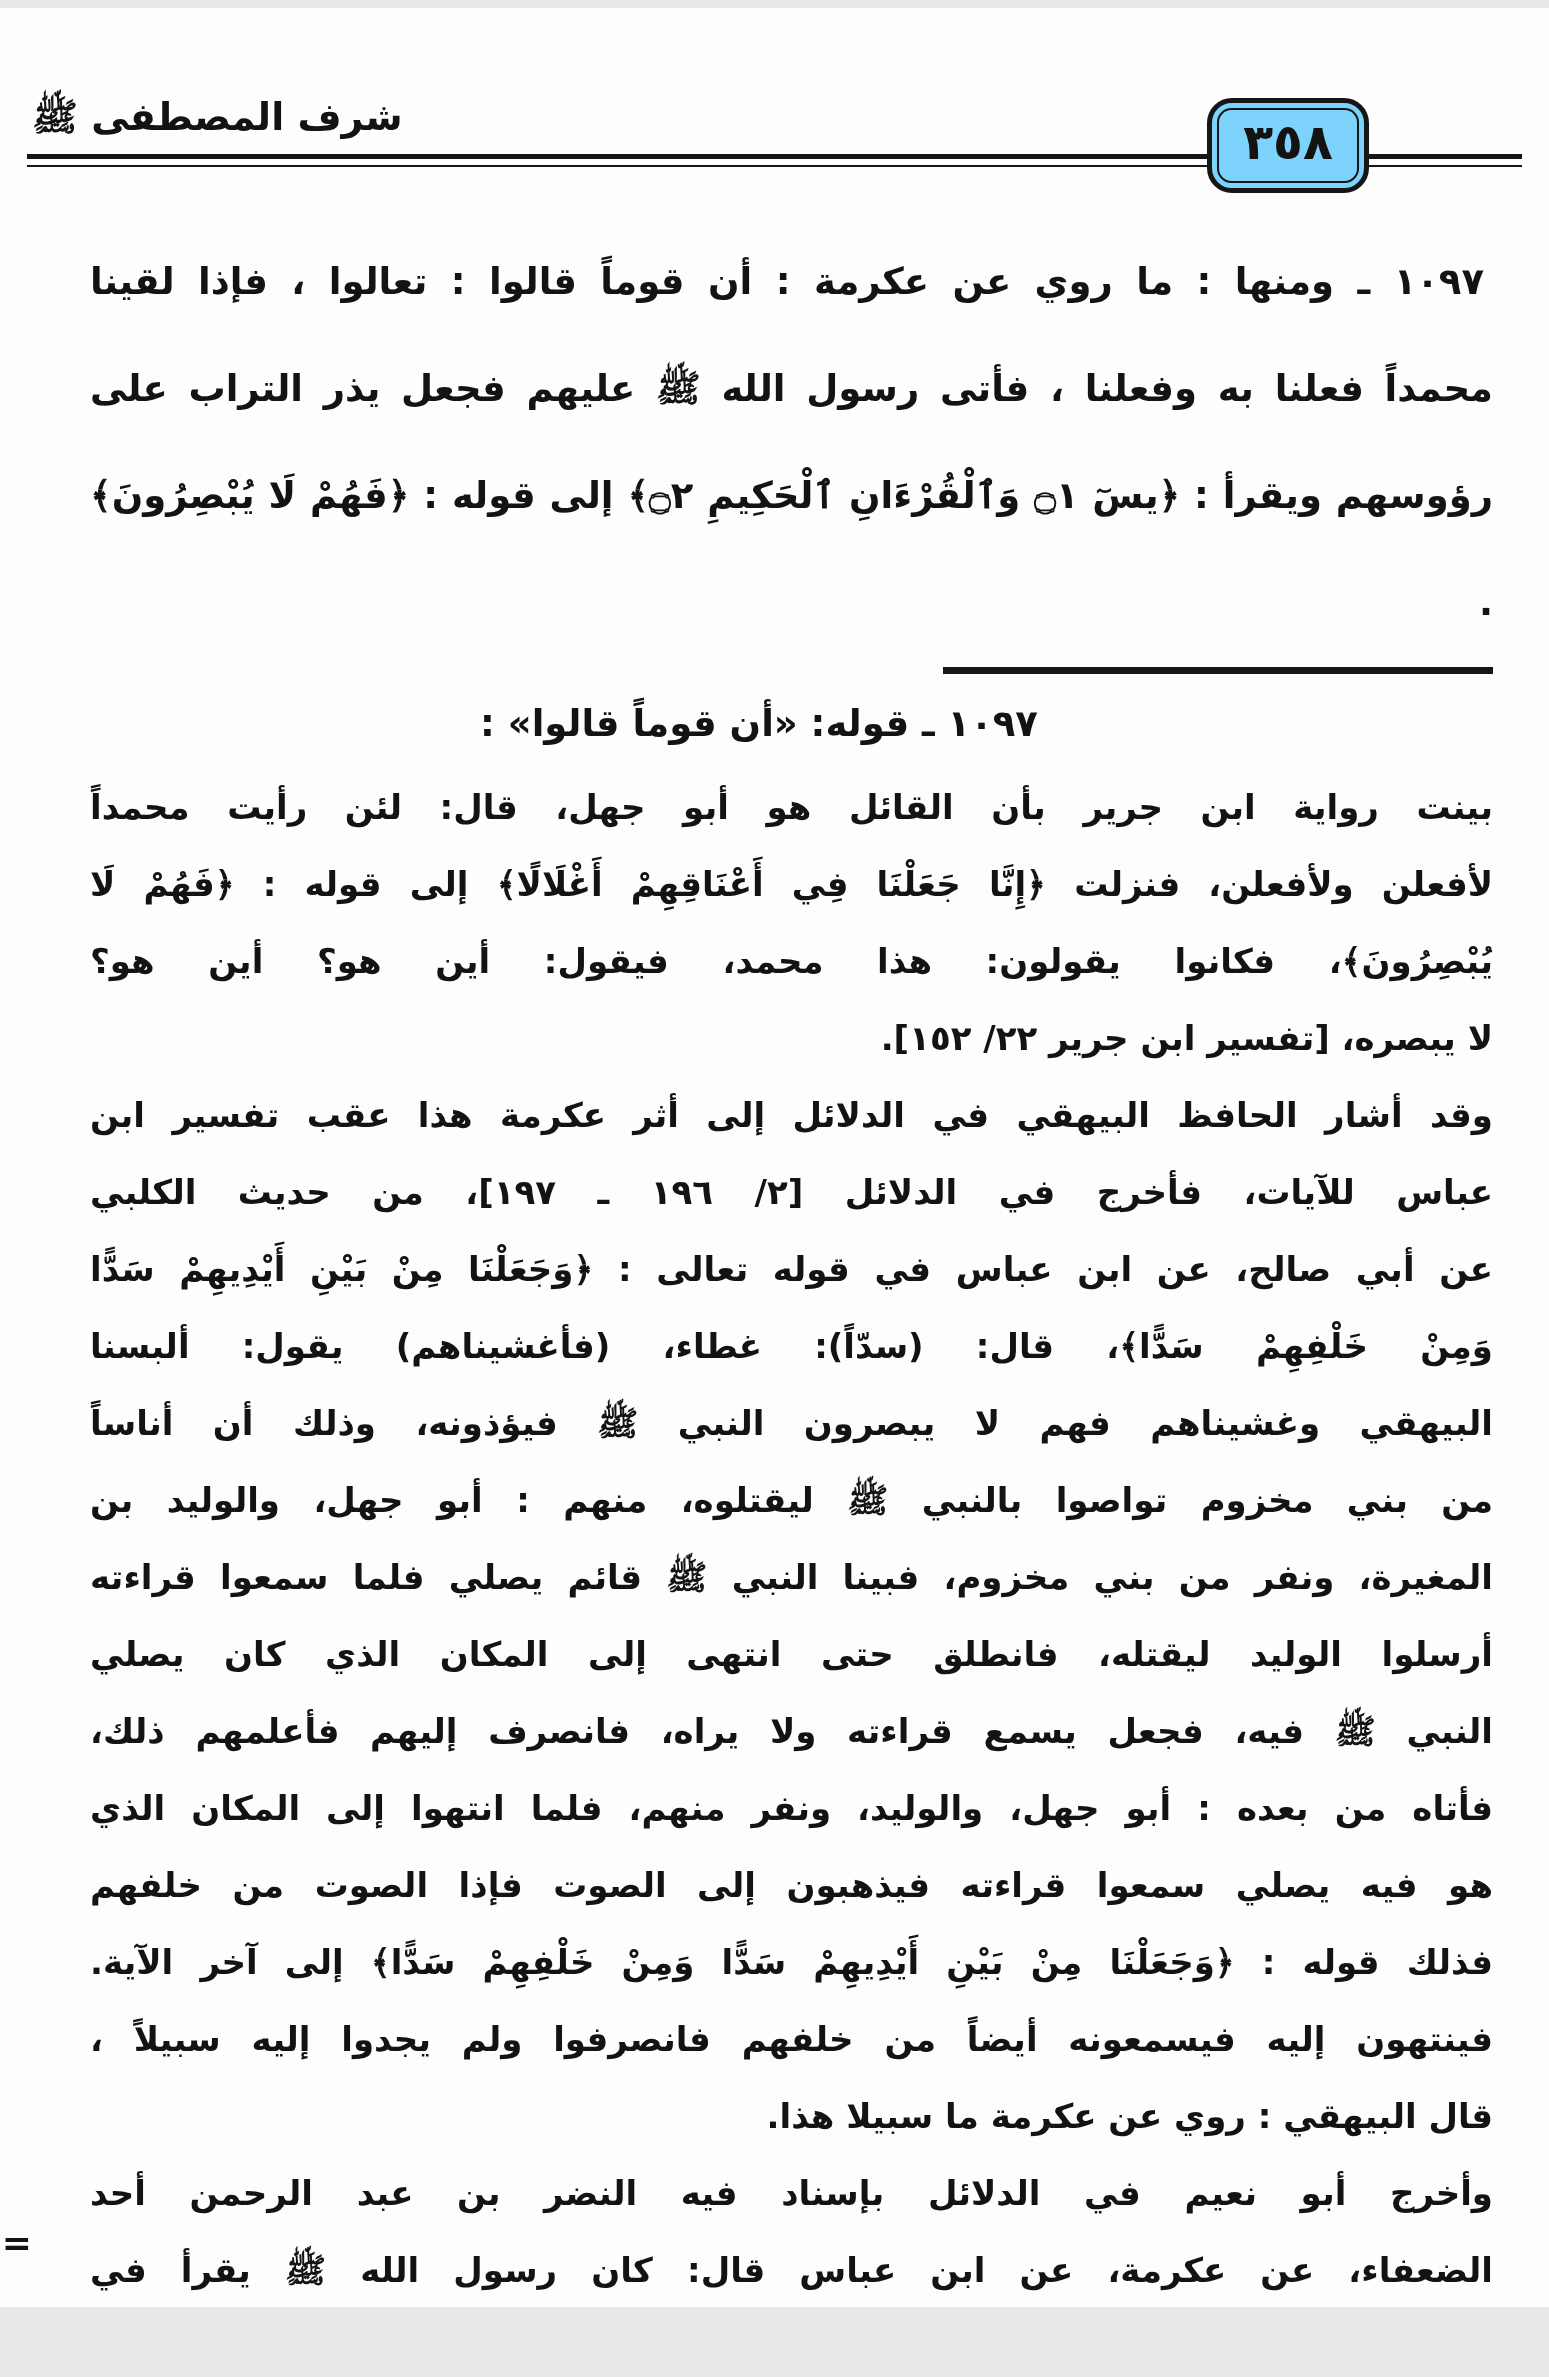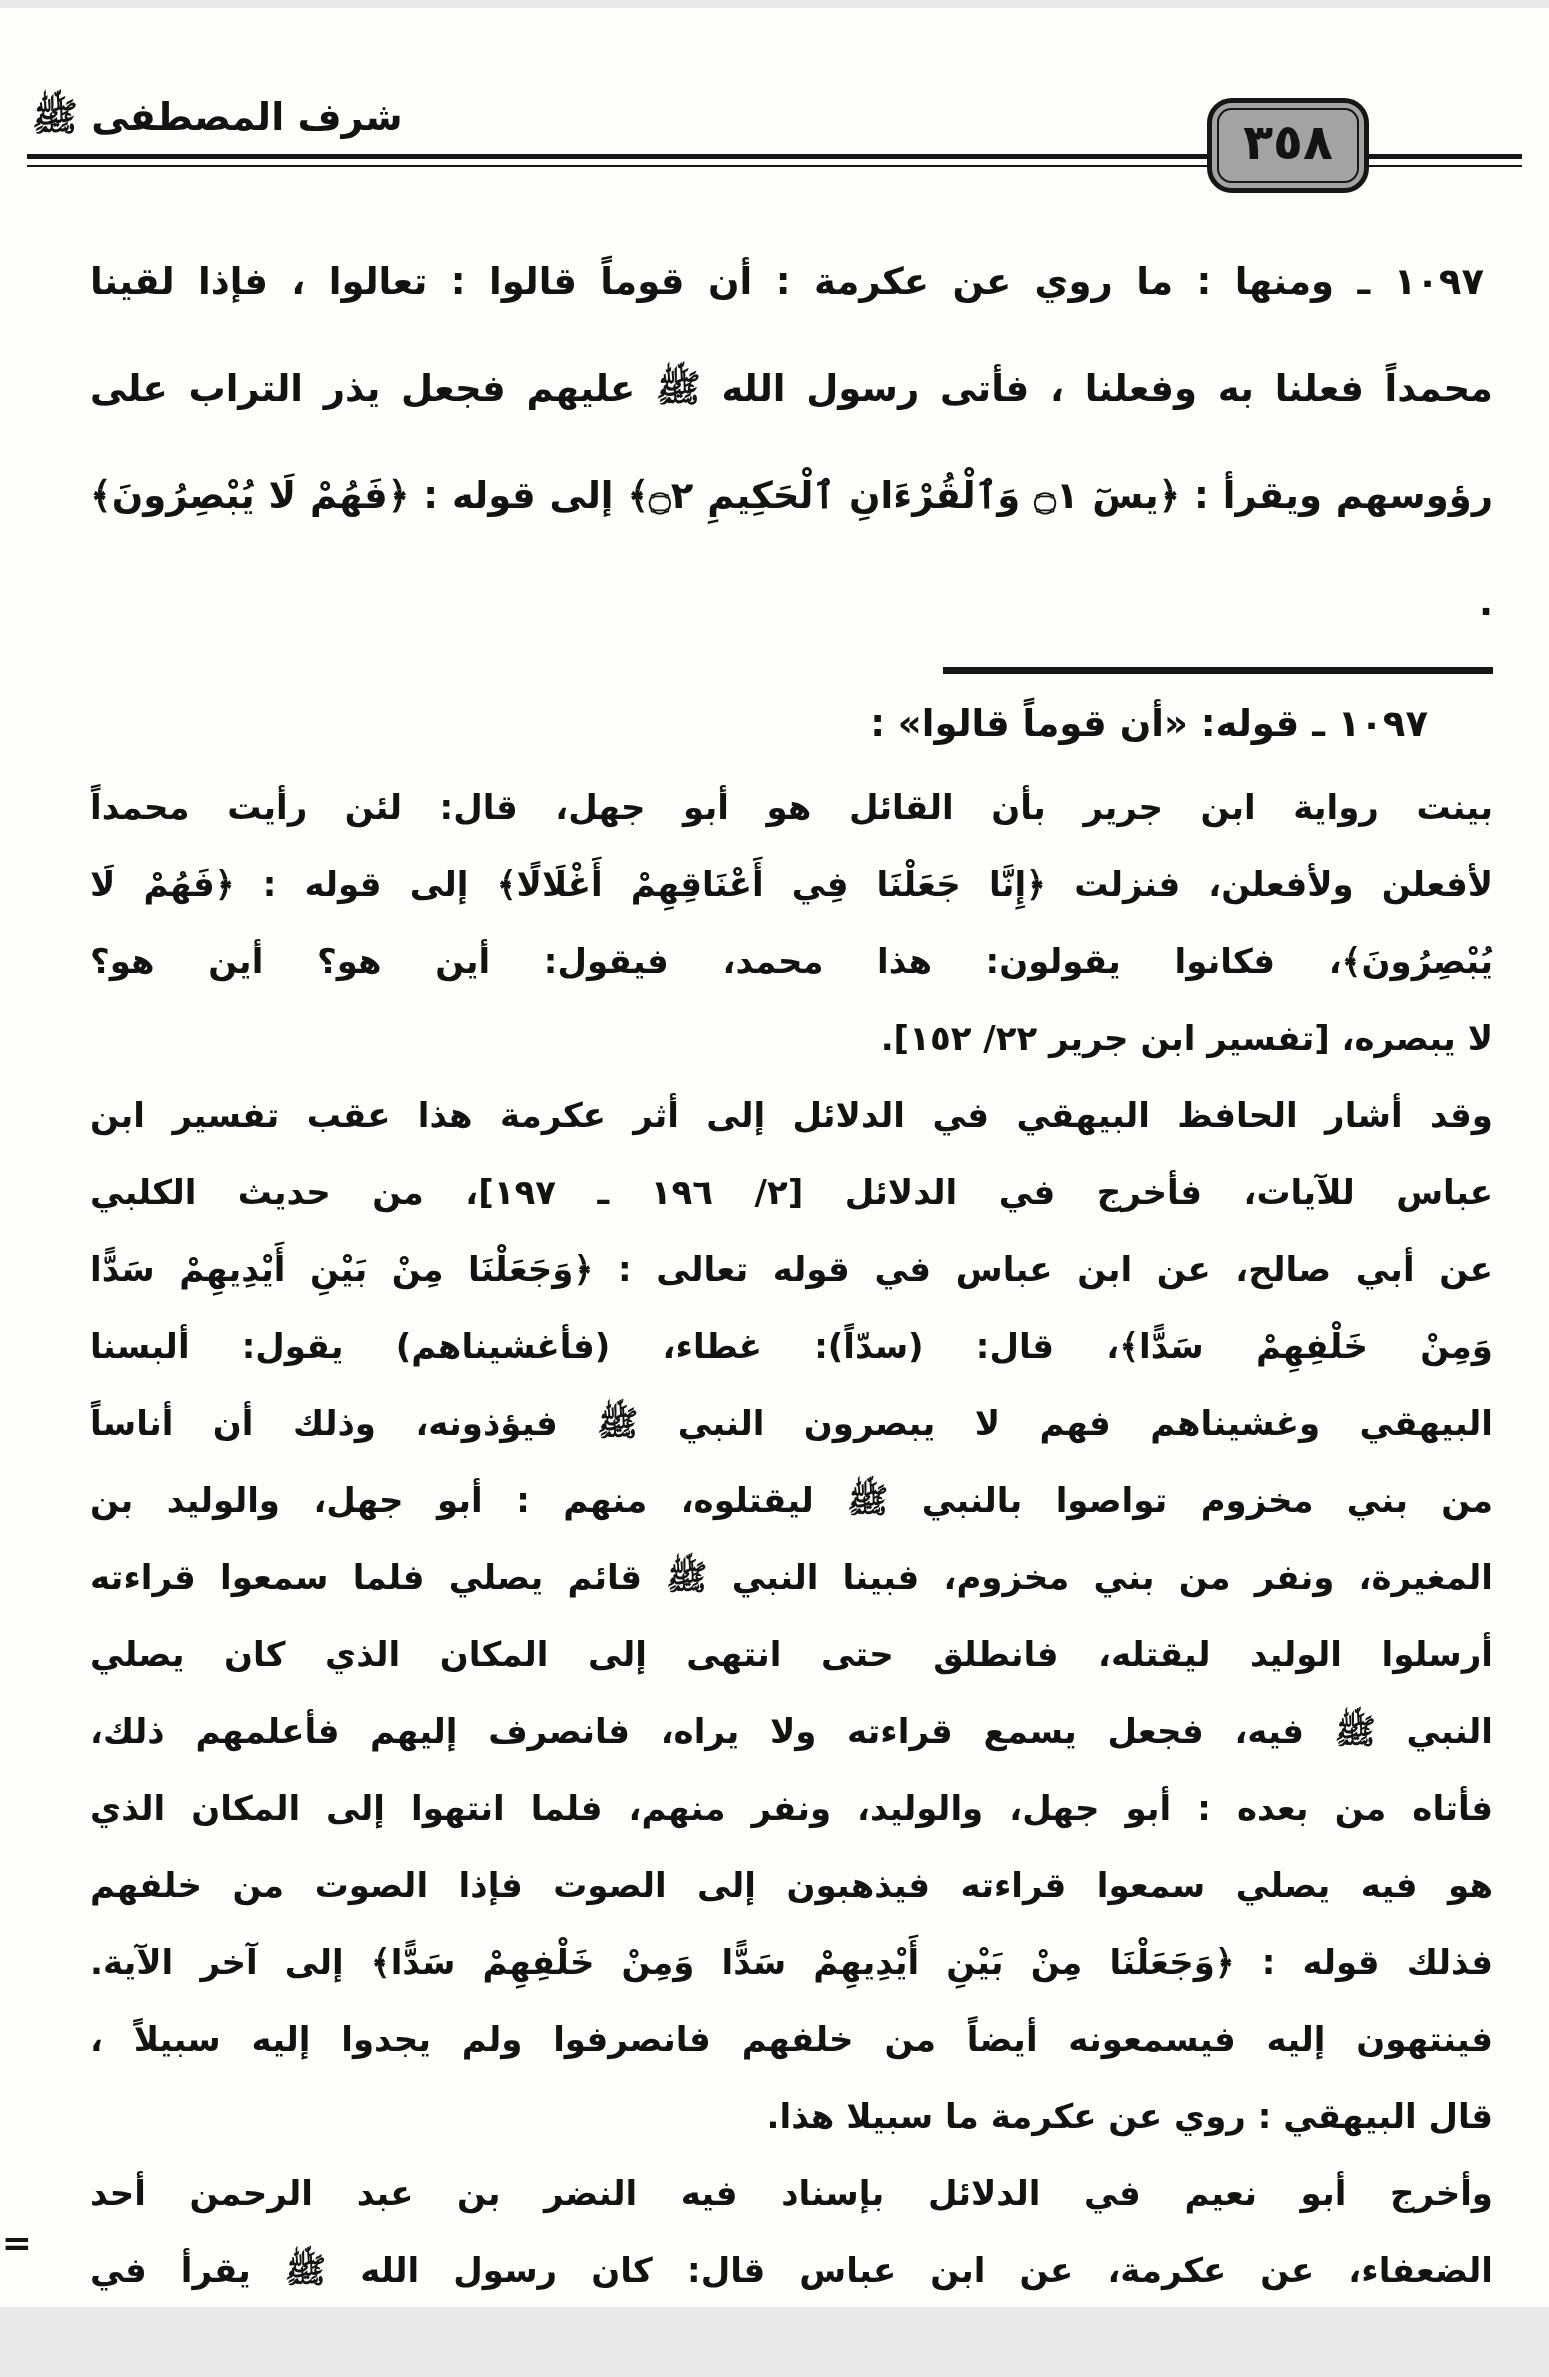--- a/index.html
+++ b/index.html
@@ -32,21 +32,21 @@
     height: 12.6px;
     border-top: 5.4px solid #161616;
     border-bottom: 2.7px solid #161616;
   }
   .page-number-box {
     position: absolute;
     top: 90px;
     right: 180px;
     width: 162px;
     height: 95px;
-    background: #a3a3a3;
+    background: #7dd3fc;
     border: 5.4px solid #161616;
     border-radius: 25px;
     padding: 5.4px;
     z-index: 2;
   }
   .page-number-inner {
     width: 100%;
     height: 100%;
     border: 2.7px solid #161616;
     border-radius: 14.4px;
@@ -78,21 +78,21 @@
   .matn-line.indent-sm { padding-right: 9px; }
   .section-separator {
     width: 550px;
     height: 7.2px;
     background: #161616;
     margin: 10.8px 0 5.4px;
   }
   .commentary-heading {
     font-size: 37px;
     line-height: 90px;
-    text-align: right;
+    text-align: center;
     padding-right: 65px;
   }
   .comm-line {
     font-size: 34px;
     line-height: 77px;
     text-align: justify;
     text-align-last: justify;
   }
   .comm-line.no-stretch { text-align-last: right; }
   

